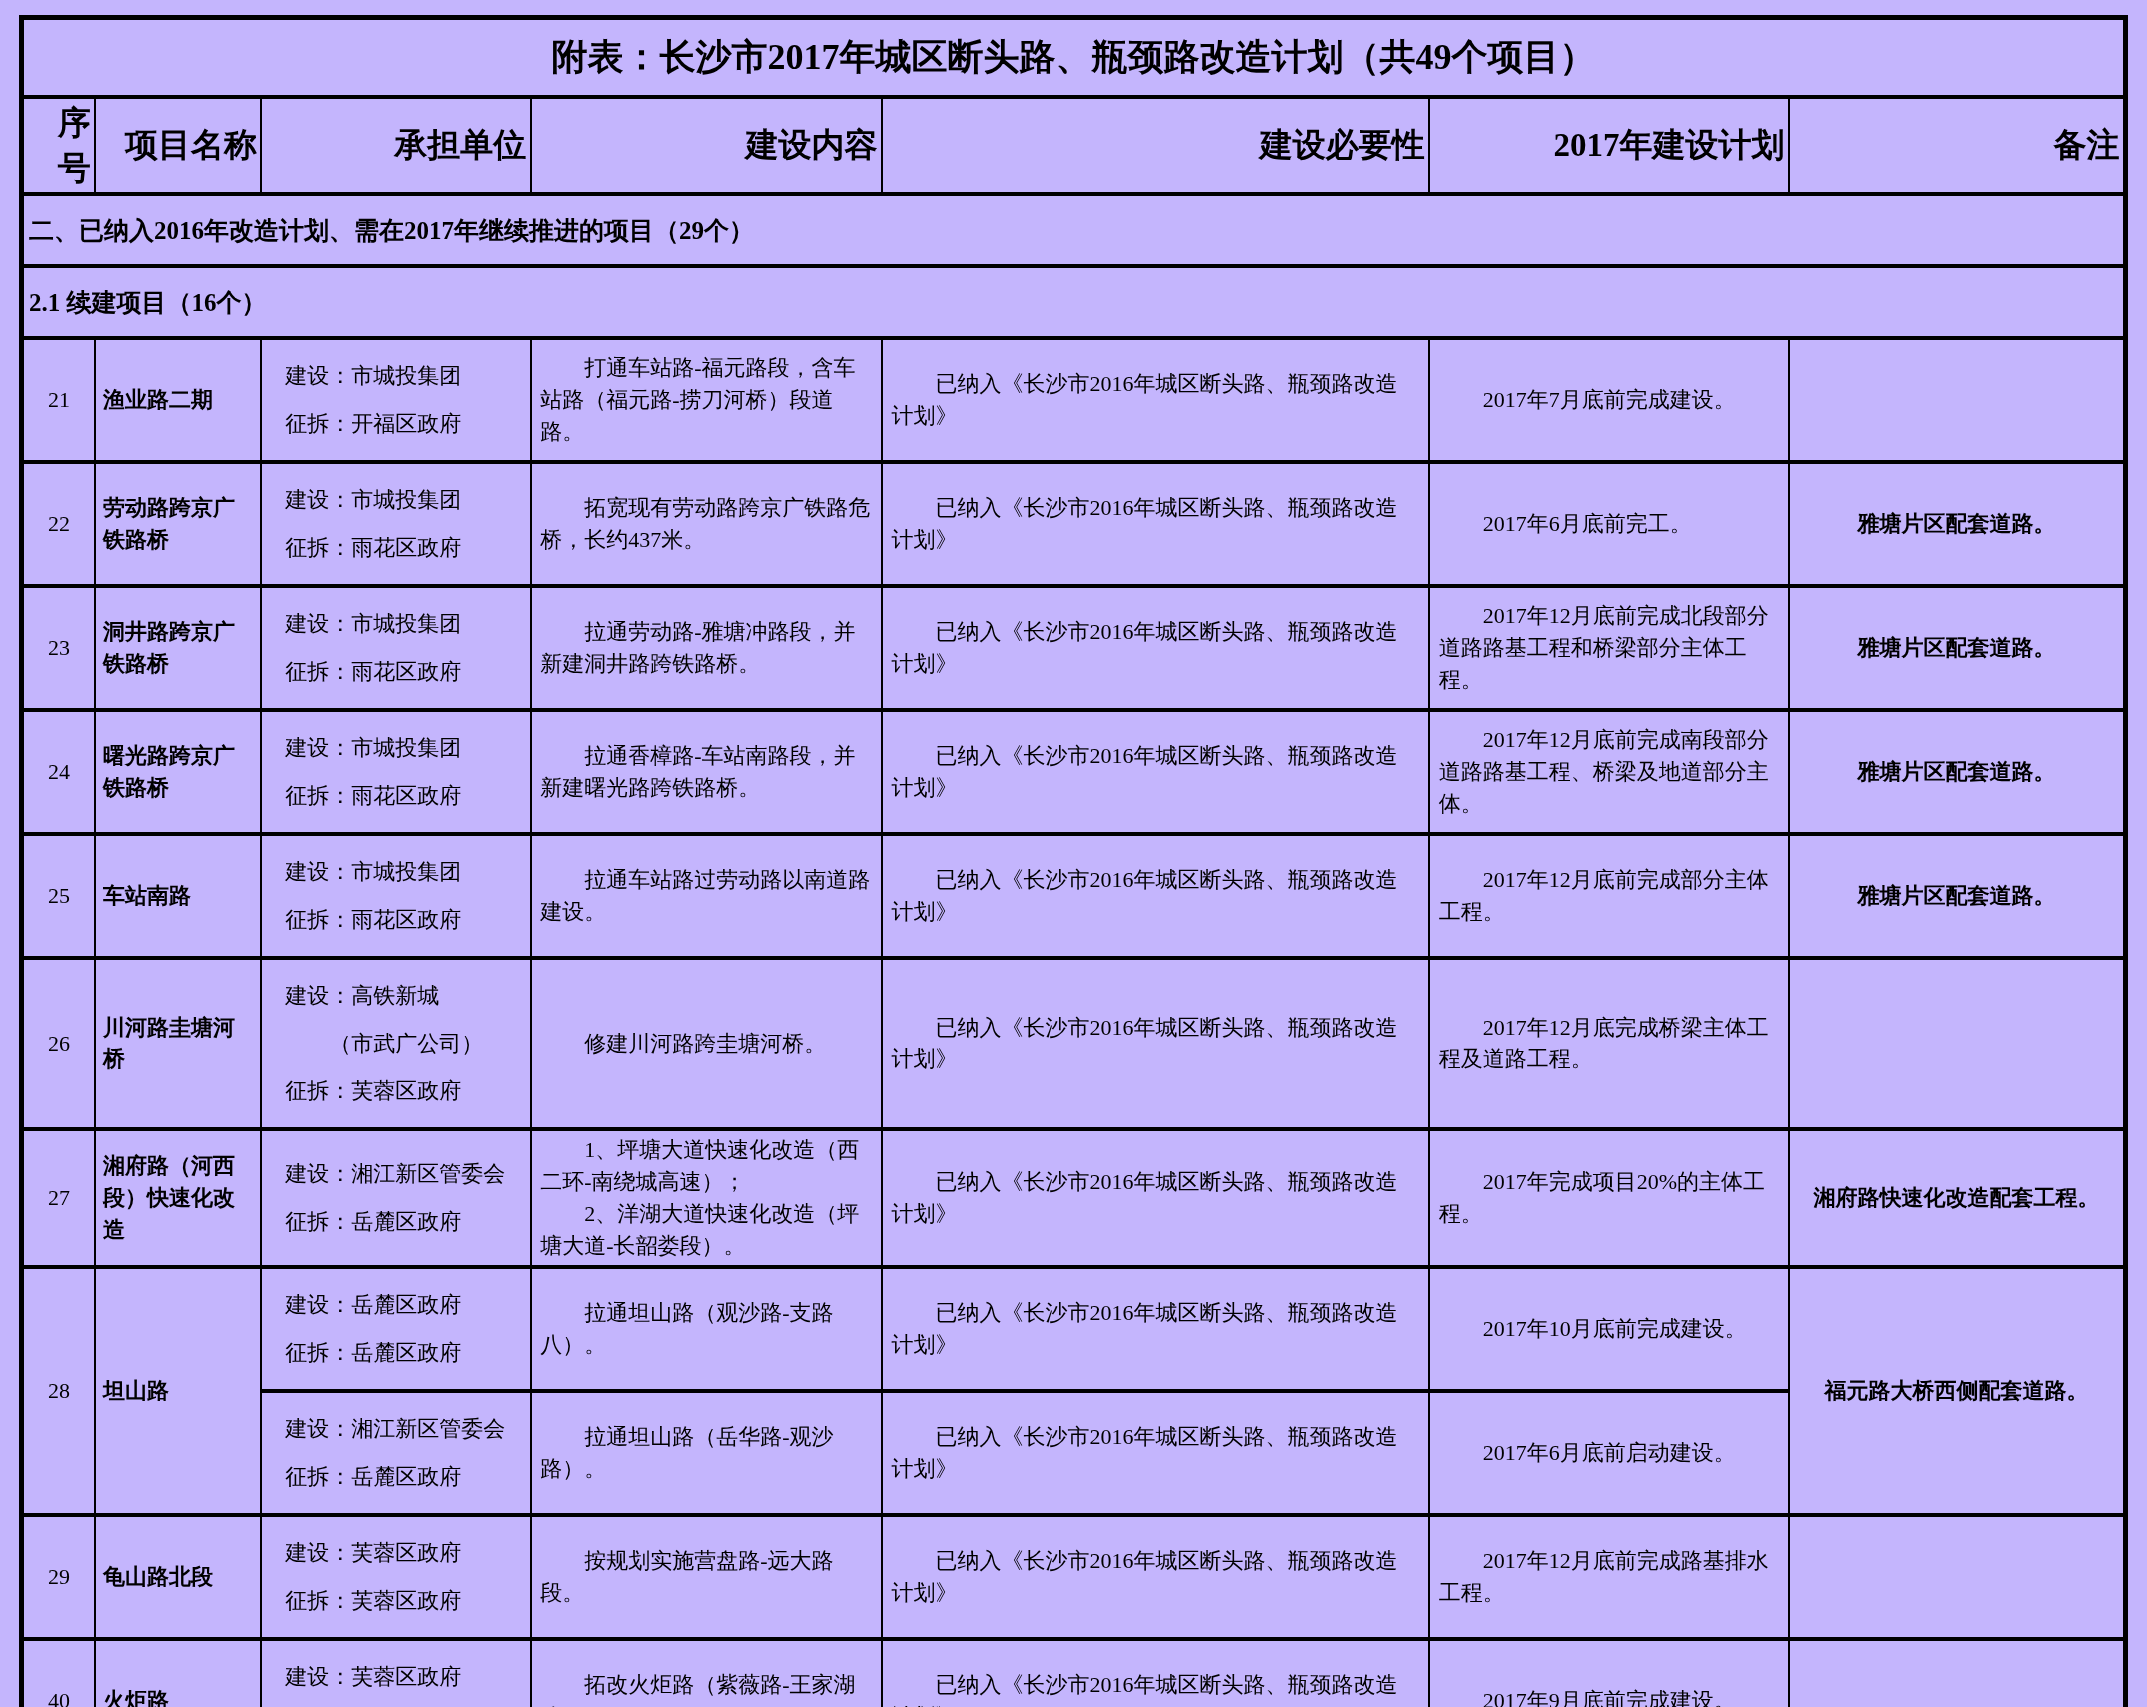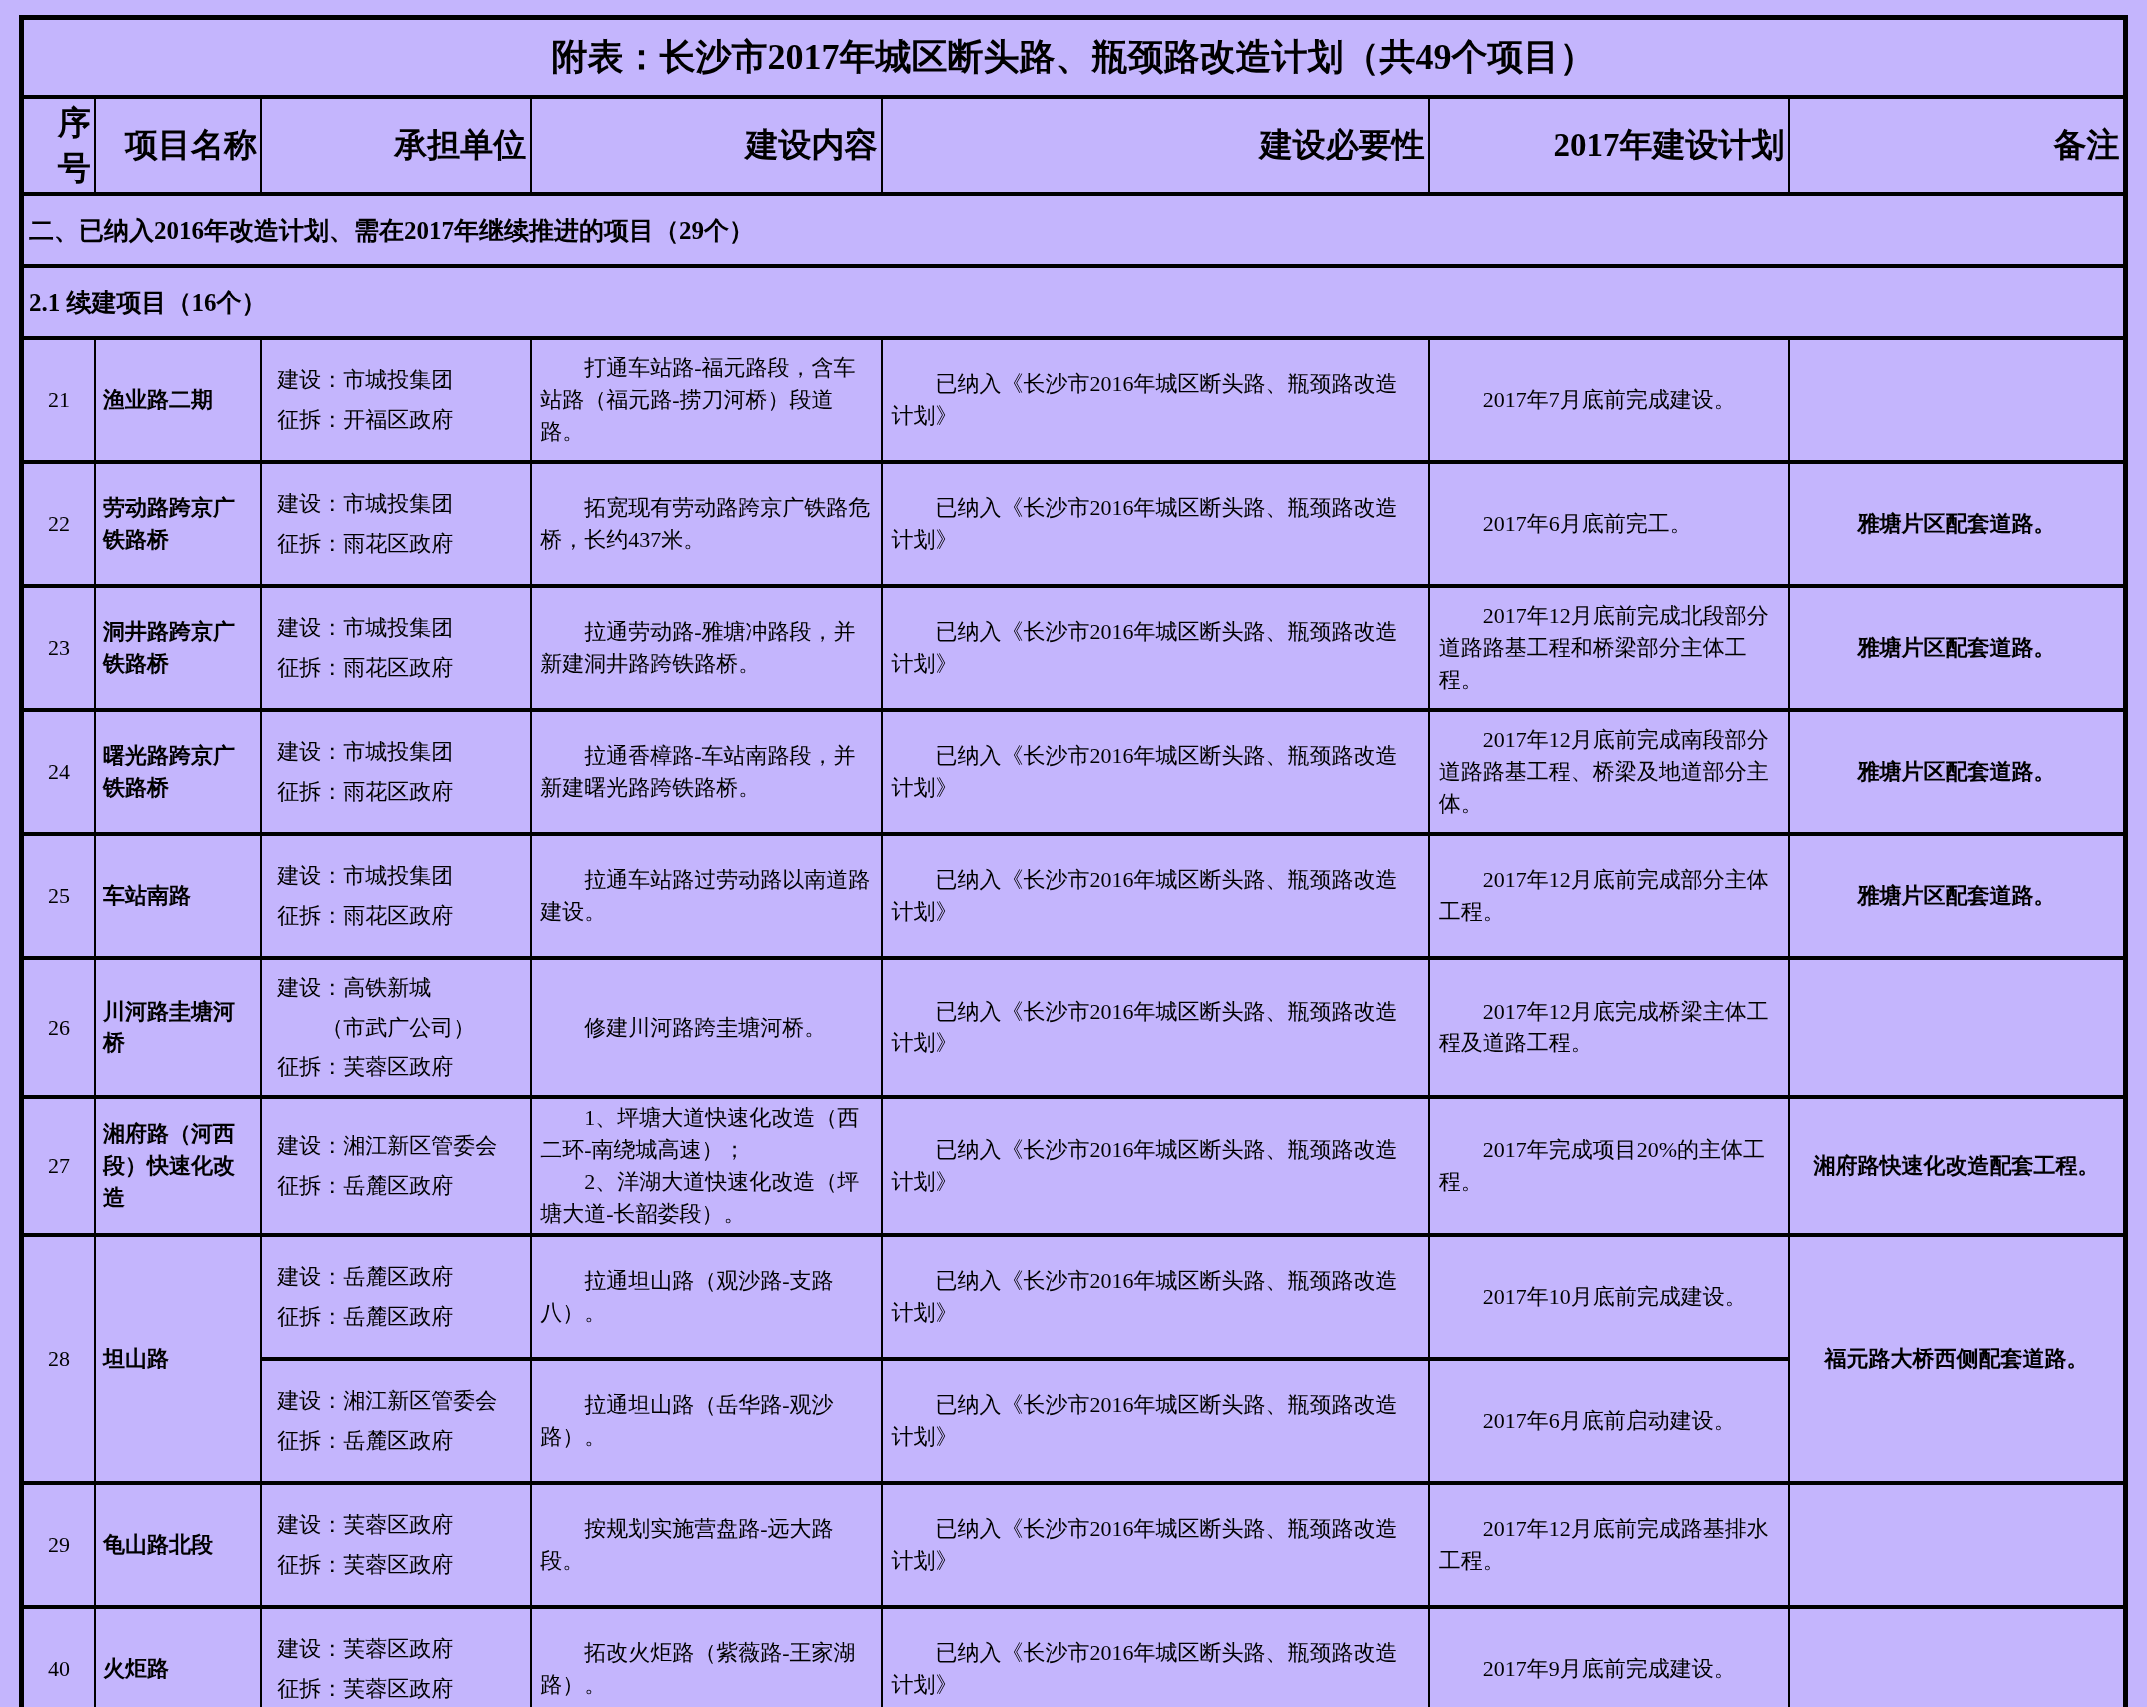--- a/index.html
+++ b/index.html
@@ -51,21 +51,21 @@
     padding: 1.7px 5.1px;
   }
   .data-row { height: 124px; }
   .data-row td {
     font-size: 22px;
     line-height: 1.45;
   }
   .c-no { text-align: center; padding: 1.7px 3.4px; }
   .c-name { text-align: left; padding: 3.4px 6.8px; font-weight: bold; }
   .c-unit { text-align: left; padding: 3.4px 6.8px; }
-  .c-unit div { white-space: pre-wrap; margin: 8px; }
+  .c-unit div { white-space: pre-wrap; margin: 16px; }
   .c-content { text-align: left; padding: 3.4px 8.6px; }
   .c-necessity { text-align: left; padding: 3.4px 8.6px; }
   .c-plan { text-align: left; padding: 3.4px 8.6px; }
   .c-content p, .c-necessity p, .c-plan p {
     margin: 0;
     text-indent: 2em;
   }
   .c-remark { text-align: center; padding: 3.4px 8.6px; font-weight: bold; }
 </style>
 </head>

